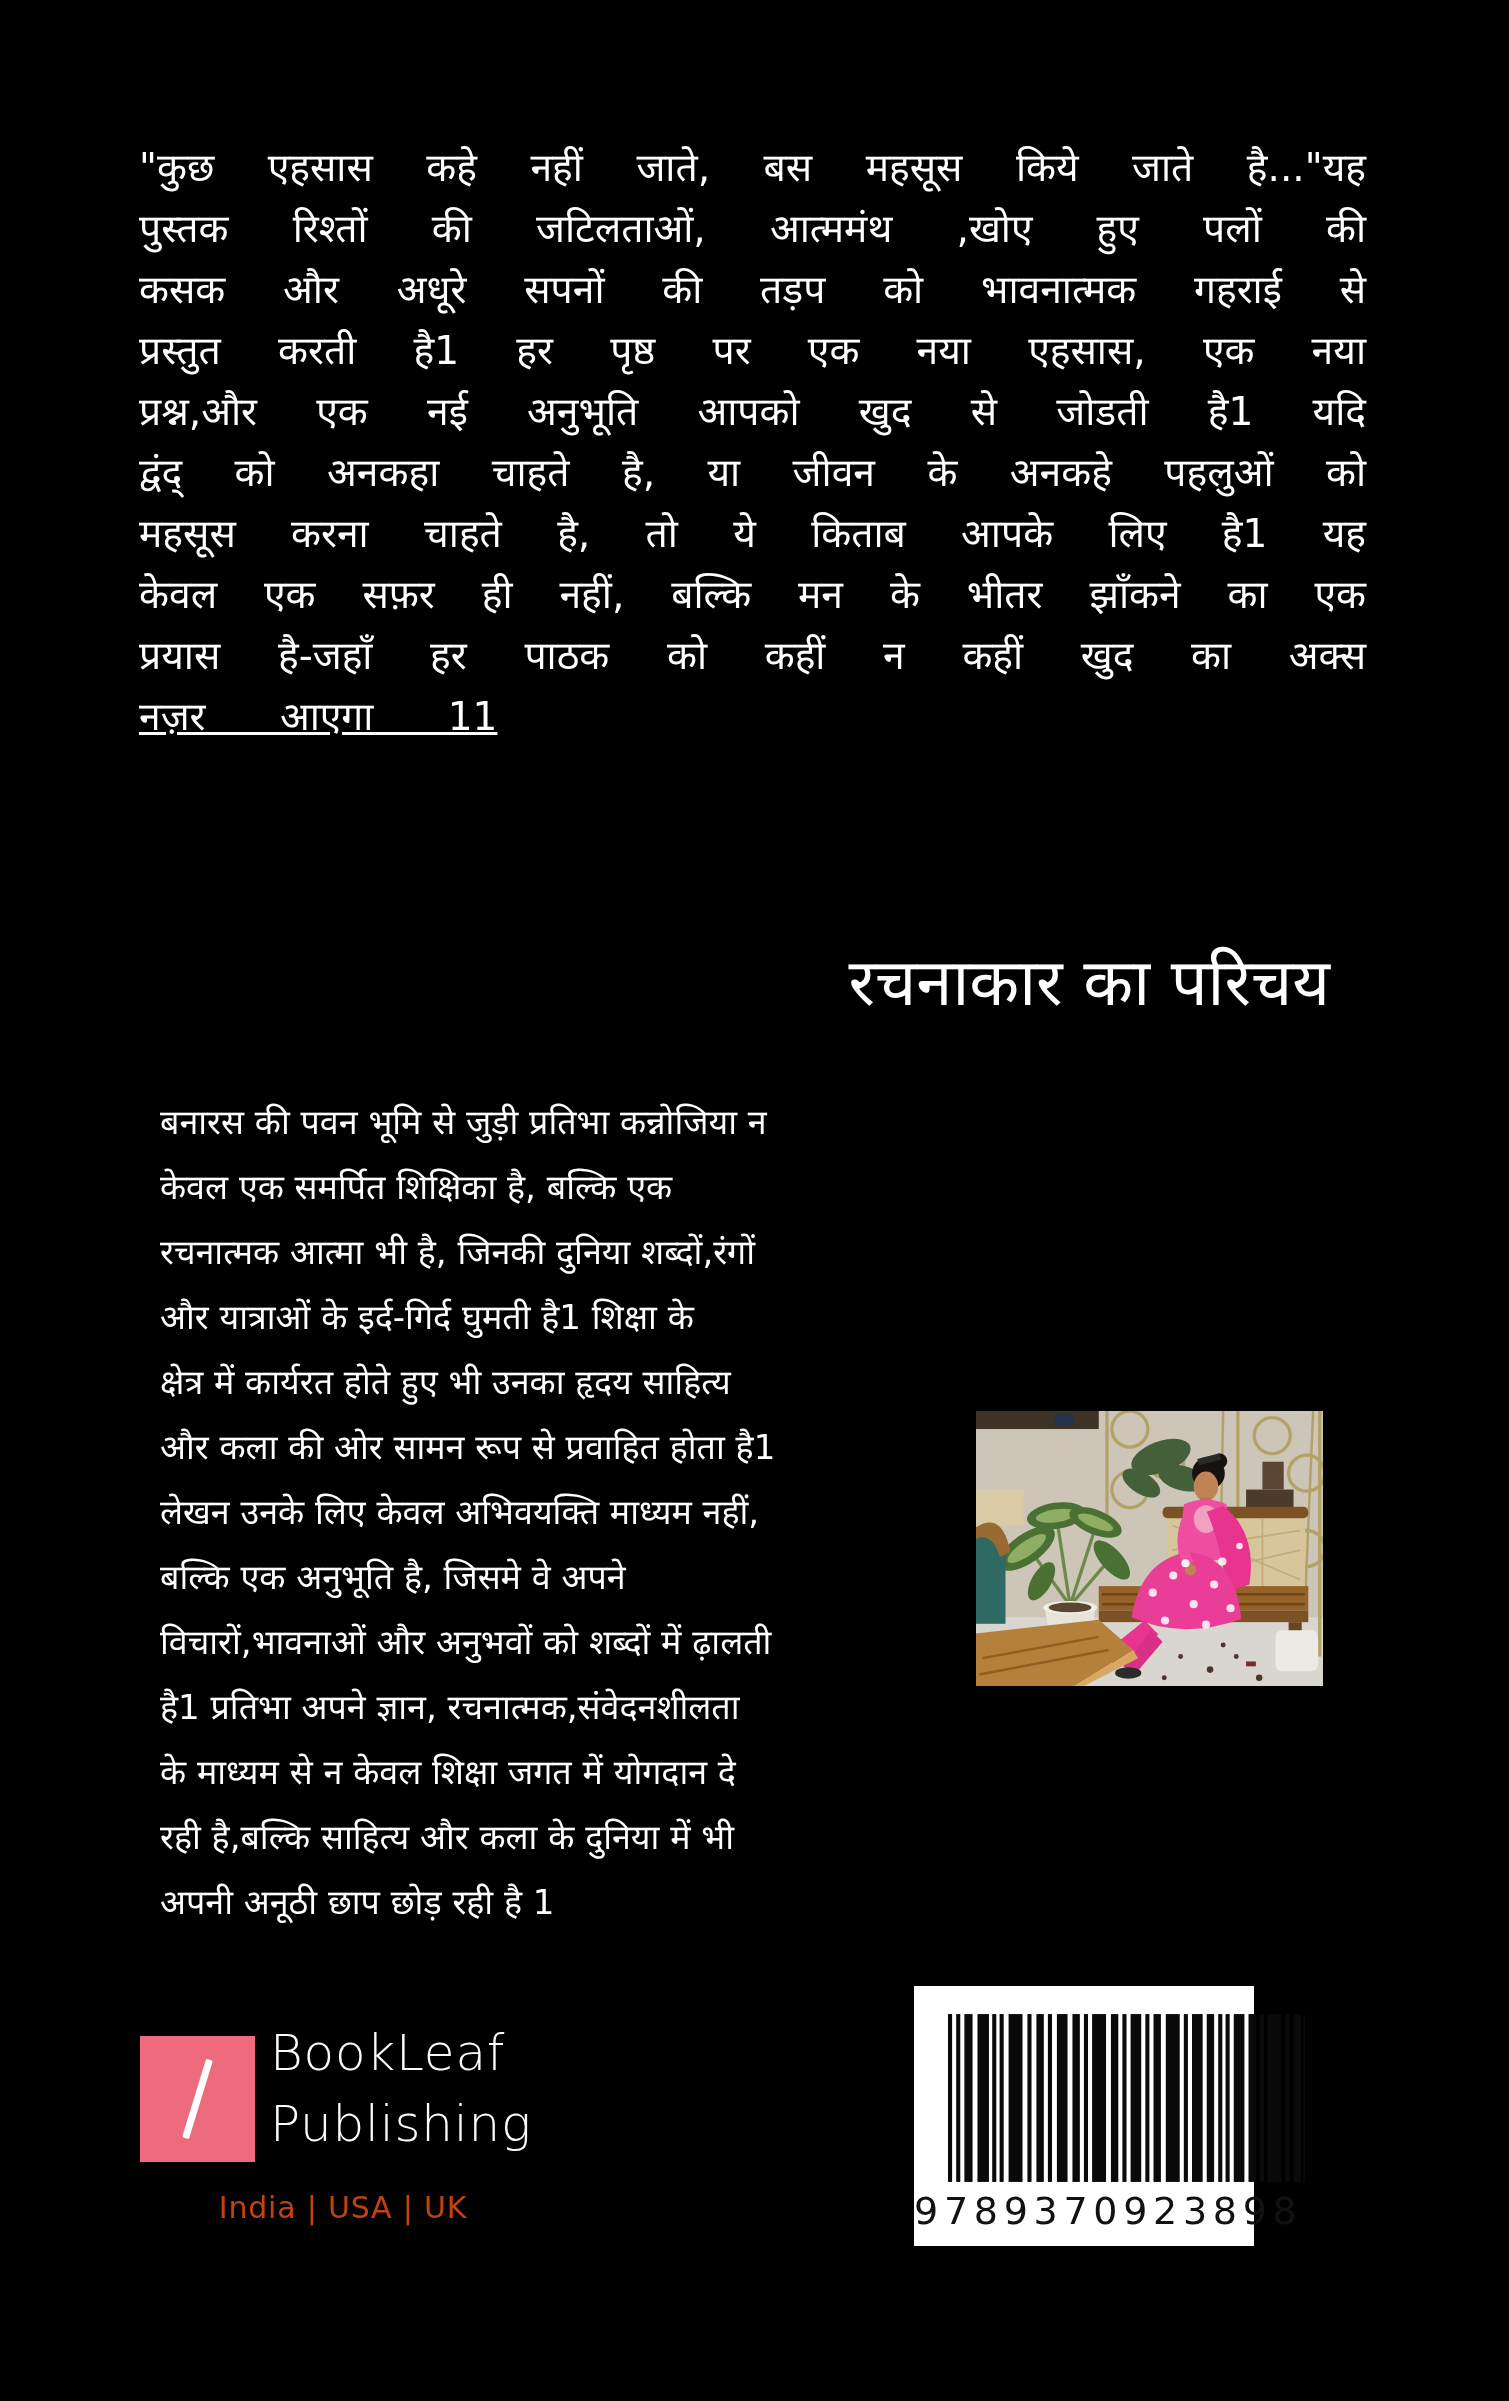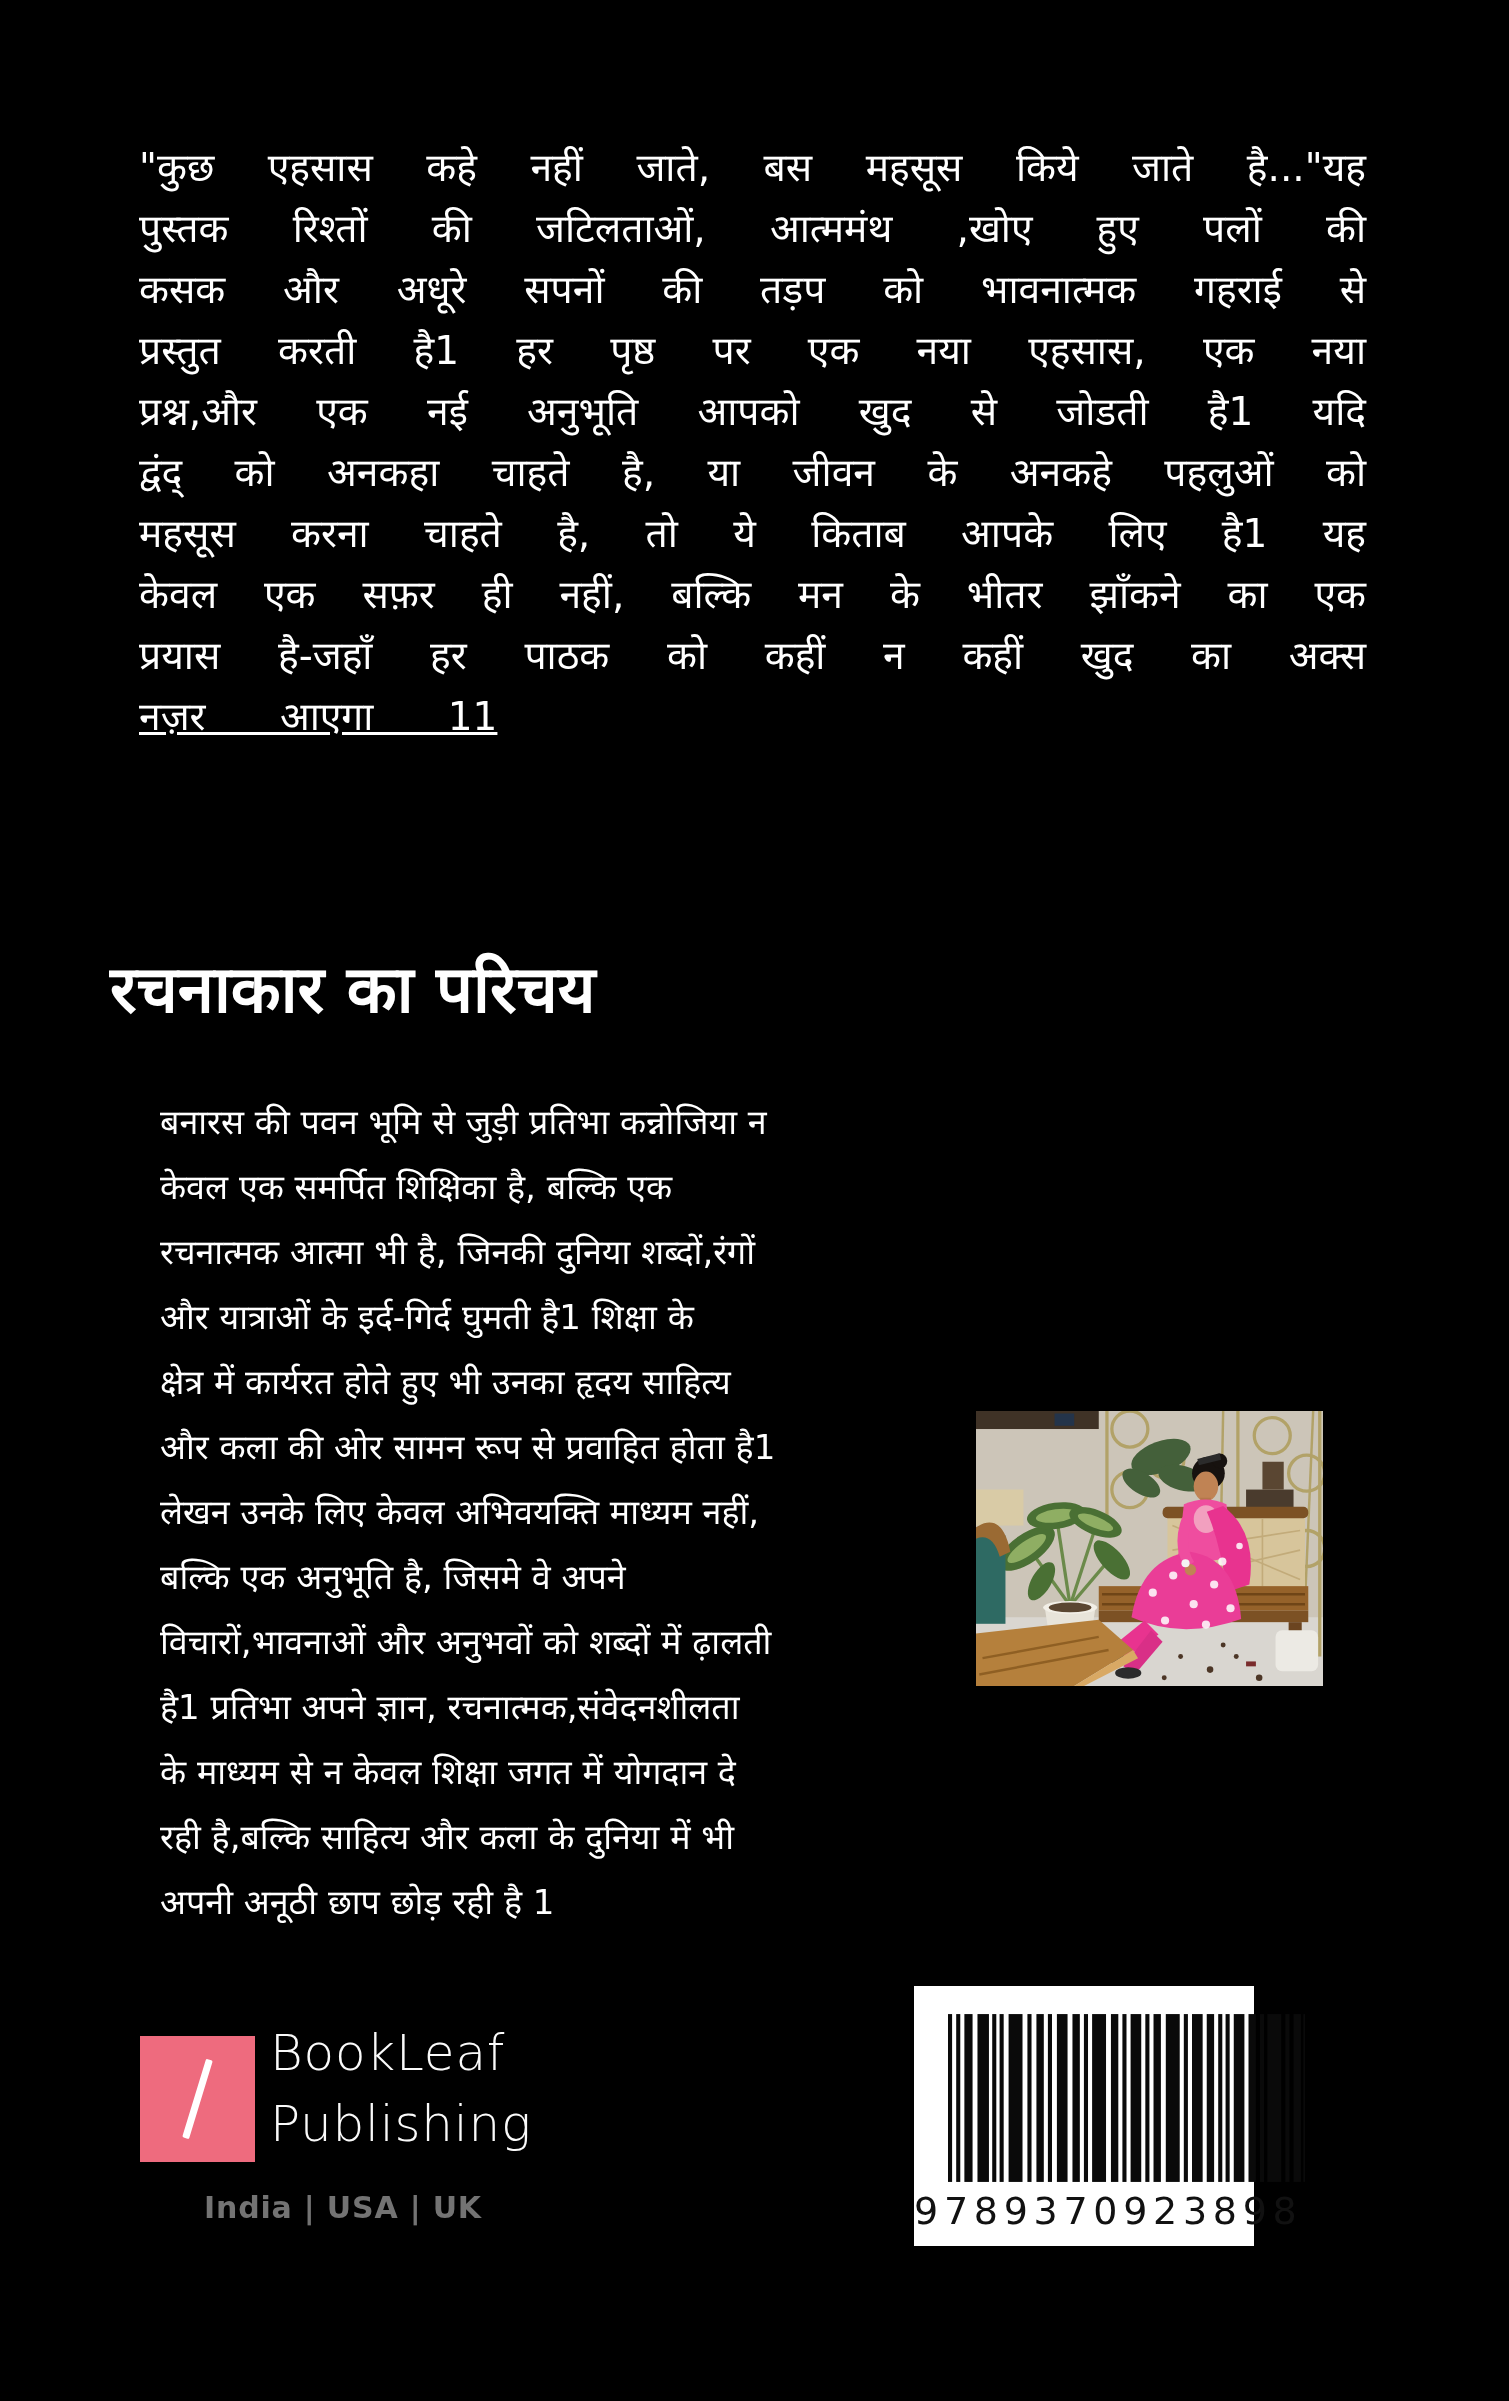--- a/index.html
+++ b/index.html
@@ -21,22 +21,22 @@
     text-align-last:justify;
   }
   .blurb .line.no-justify{
     text-align-last:auto;
     white-space:pre;
     text-decoration:underline;
   }
   
   .section-heading{
     position:absolute;left:98px;top:933px;width:1227px;
-    margin:12px;text-align:left;
-    font-size:65px;line-height:90px;font-weight:700;
+    margin:5px;text-align:right;
+    font-size:65px;line-height:90px;font-weight:400;
   }
   
   .author-text{
     position:absolute;left:160px;top:1090px;width:818px;
     font-size:34px;line-height:65px;font-weight:500;
   }
   .author-text .line{white-space:nowrap;}
   
   .photo{
     position:absolute;left:976px;top:1411px;width:347px;height:275px;
@@ -53,21 +53,21 @@
     color:transparent;overflow:hidden;
   }
   .brand{
     position:absolute;left:270px;top:2018px;
     font-size:50px;line-height:71px;font-weight:200;
     letter-spacing:0.8px;color:#fafafa;
   }
   .regions{
     position:absolute;left:140px;top:2190px;width:406px;
     text-align:center;font-size:30px;line-height:36px;
-    font-weight:700;color:#737373;letter-spacing:0.8px;
+    font-weight:400;color:#c2410c;letter-spacing:0.8px;
   }
   
   .barcode{
     position:absolute;left:914px;top:1986px;width:340px;height:260px;
     background:#fff;
   }
   .barcode svg{position:absolute;left:34px;top:28px;}
   .isbn{
     position:absolute;left:0;right:0;bottom:13px;
     text-align:center;color:#111;

